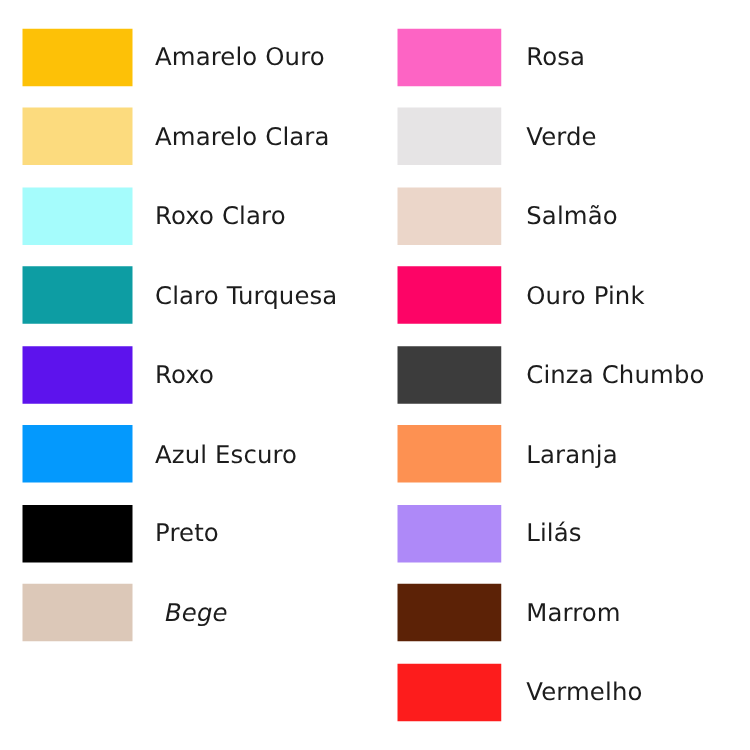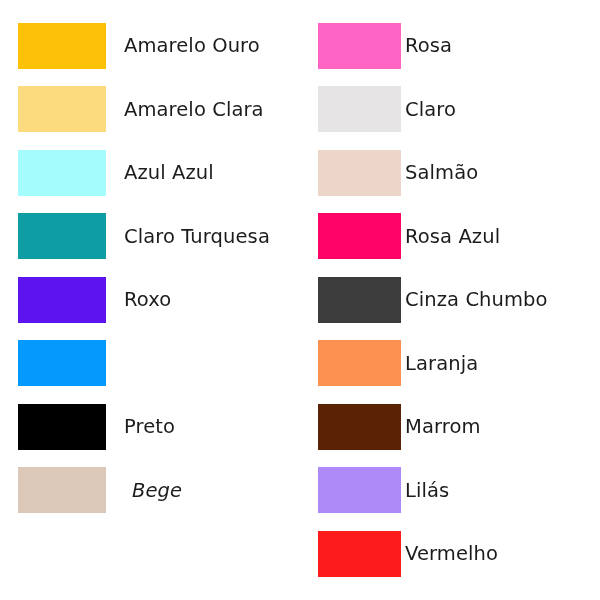--- a/index.html
+++ b/index.html
@@ -49,21 +49,21 @@
   }
   .chip-label {
     margin-left: 18px;
     font-size: 19.5px;
     color: #1c1c1c;
     line-height: 1.1;
     white-space: nowrap;
     letter-spacing: 0.1px;
   }
   .col-right .chip-label {
-    margin-left: 4px;
+    margin-left: 20px;
   }
   .label-bege {
     margin-left: 26px;
     font-style: italic;
   }
 </style>
 </head>
 <body>
 
 <div id="palette">
@@ -72,75 +72,76 @@
     <div class="swatch-row">
       <div class="chip" style="background-color: rgb(253, 193, 7);"></div>
       <div class="chip-label">Amarelo Ouro</div>
     </div>
     <div class="swatch-row">
       <div class="chip" style="background-color: rgb(252, 219, 126);"></div>
       <div class="chip-label">Amarelo Clara</div>
     </div>
     <div class="swatch-row">
       <div class="chip" style="background-color: rgb(165, 252, 252);"></div>
-      <div class="chip-label">Azul Azul</div>
+      <div class="chip-label">Roxo Claro</div>
     </div>
     <div class="swatch-row">
       <div class="chip" style="background-color: rgb(13, 157, 163);"></div>
       <div class="chip-label">Claro Turquesa</div>
     </div>
     <div class="swatch-row">
       <div class="chip" style="background-color: rgb(93, 19, 237);"></div>
       <div class="chip-label">Roxo</div>
     </div>
     <div class="swatch-row">
       <div class="chip" style="background-color: rgb(4, 153, 253);"></div>
+      <div class="chip-label">Azul Escuro</div>
     </div>
     <div class="swatch-row">
       <div class="chip" style="background-color: rgb(0, 0, 0);"></div>
       <div class="chip-label">Preto</div>
     </div>
     <div class="swatch-row">
       <div class="chip" style="background-color: rgb(220, 200, 184);"></div>
       <div class="chip-label label-bege">Bege</div>
     </div>
   </div>
 
   <div class="column col-right">
     <div class="swatch-row">
       <div class="chip" style="background-color: rgb(253, 100, 196);"></div>
       <div class="chip-label">Rosa</div>
     </div>
     <div class="swatch-row">
       <div class="chip" style="background-color: rgb(230, 228, 229);"></div>
-      <div class="chip-label">Claro</div>
+      <div class="chip-label">Verde</div>
     </div>
     <div class="swatch-row">
       <div class="chip" style="background-color: rgb(235, 214, 201);"></div>
       <div class="chip-label">Salmão</div>
     </div>
     <div class="swatch-row">
       <div class="chip" style="background-color: rgb(253, 4, 102);"></div>
-      <div class="chip-label">Rosa Azul</div>
+      <div class="chip-label">Ouro Pink</div>
     </div>
     <div class="swatch-row">
       <div class="chip" style="background-color: rgb(60, 60, 60);"></div>
       <div class="chip-label">Cinza Chumbo</div>
     </div>
     <div class="swatch-row">
       <div class="chip" style="background-color: rgb(253, 145, 82);"></div>
       <div class="chip-label">Laranja</div>
     </div>
     <div class="swatch-row">
+      <div class="chip" style="background-color: rgb(174, 137, 248);"></div>
+      <div class="chip-label">Lilás</div>
+    </div>
+    <div class="swatch-row">
       <div class="chip" style="background-color: rgb(92, 34, 6);"></div>
       <div class="chip-label">Marrom</div>
-    </div>
-    <div class="swatch-row">
-      <div class="chip" style="background-color: rgb(174, 137, 248);"></div>
-      <div class="chip-label">Lilás</div>
     </div>
     <div class="swatch-row">
       <div class="chip" style="background-color: rgb(253, 28, 28);"></div>
       <div class="chip-label">Vermelho</div>
     </div>
   </div>
 
 </div>
 
 </body></html>

